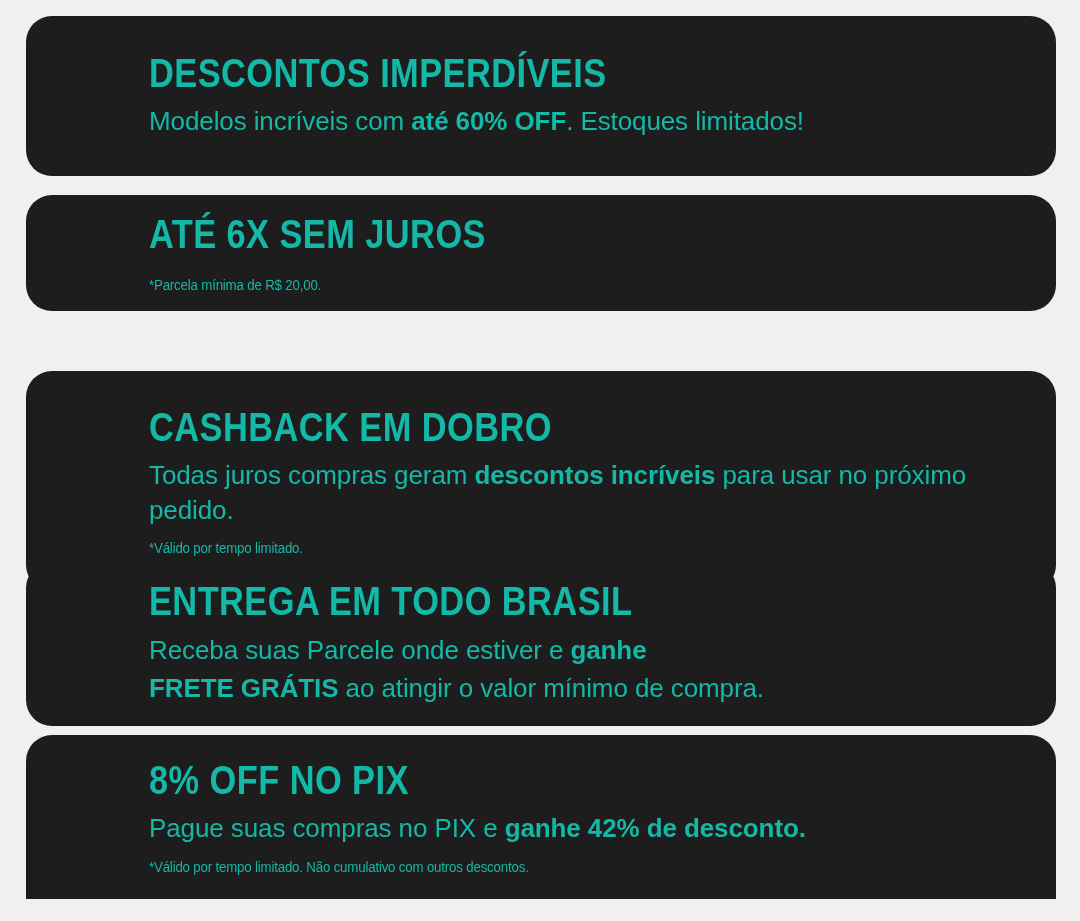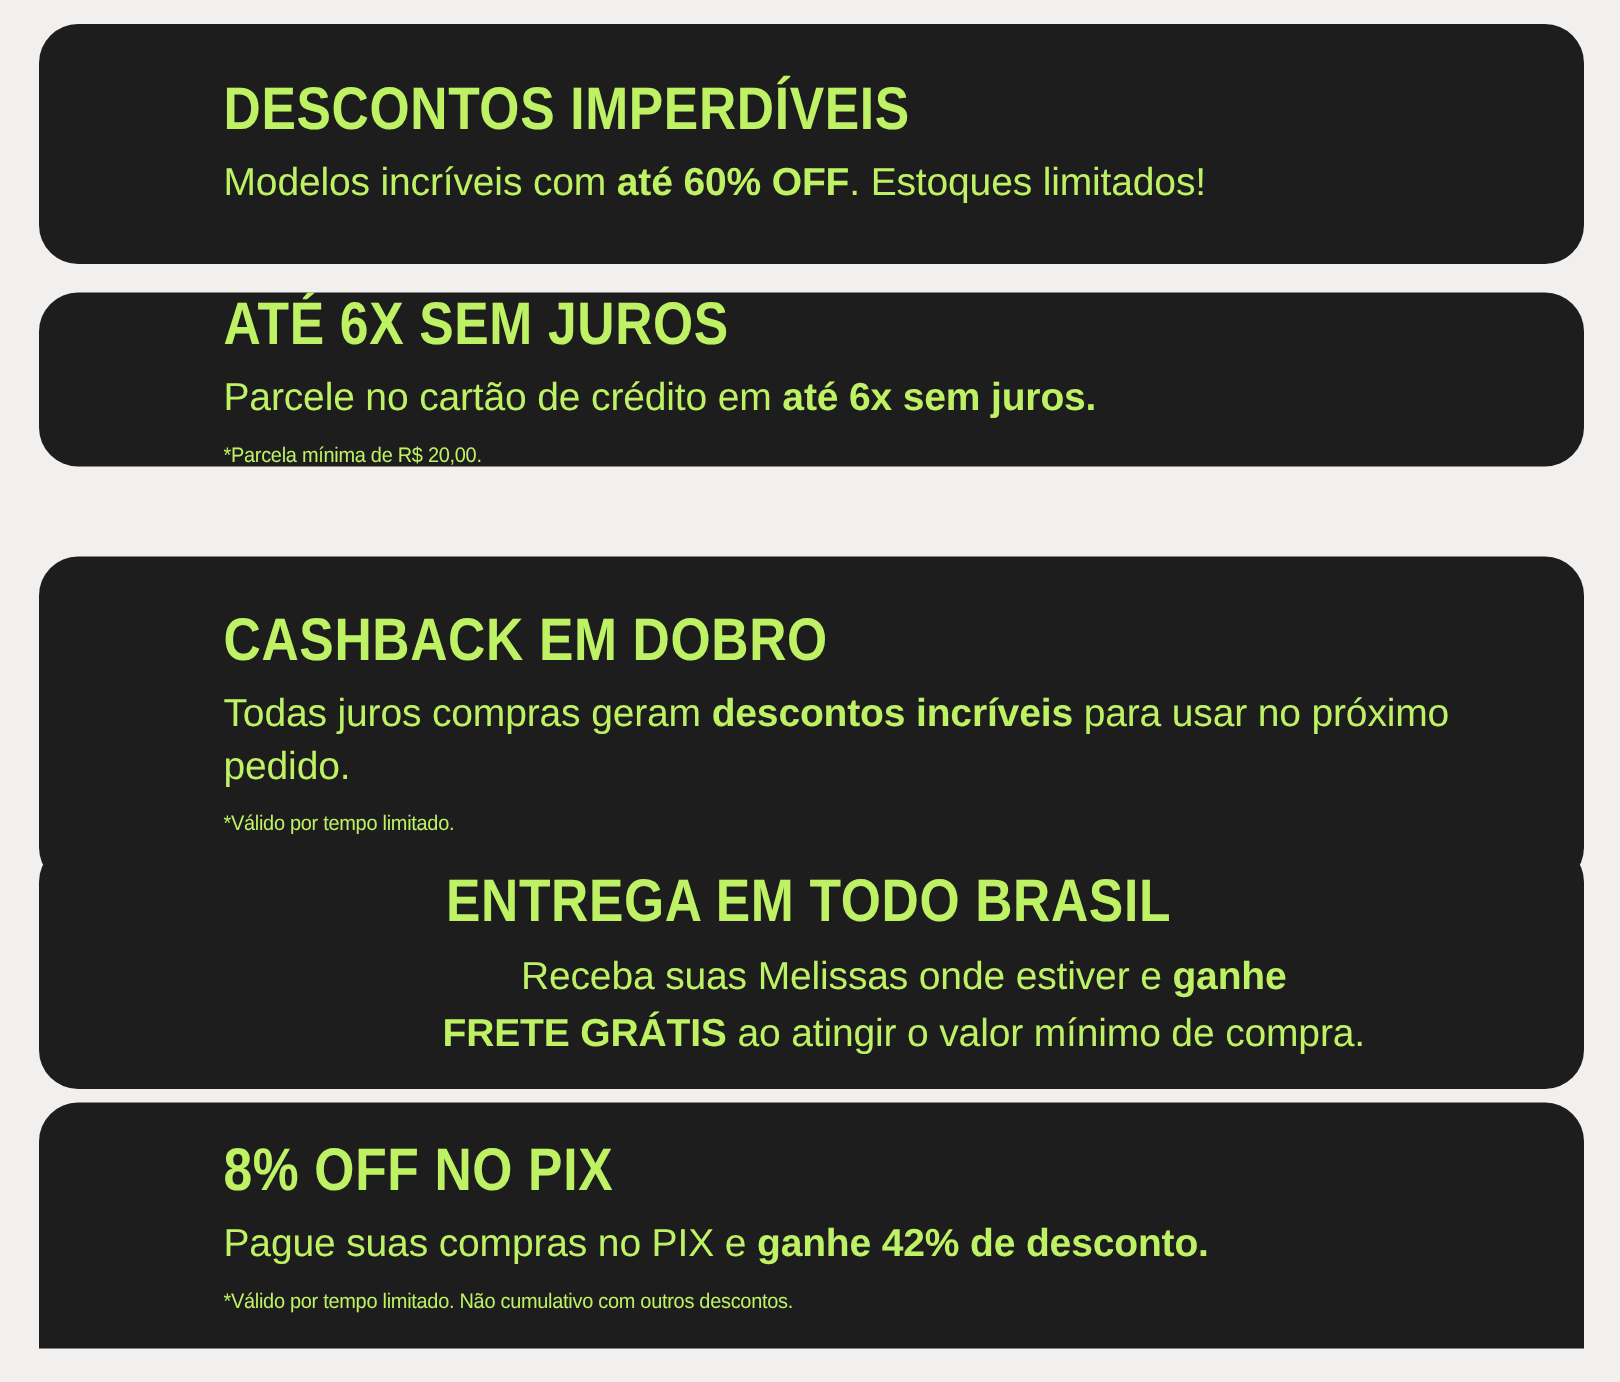--- a/index.html
+++ b/index.html
@@ -22,21 +22,21 @@
     box-sizing: border-box;
   }
   .card {
     position: absolute;
     left: 26px;
     width: 1030px;
     background: #1d1d1d;
     border-radius: 26px;
     box-sizing: border-box;
     padding: 0 0 0 123px;
-    color: #bef264;
+    color: #14b8a6;
     overflow: hidden;
   }
   .card-inner {
     display: flex;
     flex-direction: column;
     justify-content: center;
     height: 100%;
   }
   .card-title {
     font-family: "Liberation Sans Narrow", "Liberation Sans", sans-serif;
@@ -65,56 +65,55 @@
     margin: 12px 0 0 0;
     font-weight: 400;
     letter-spacing: -0.2px;
     transform: scaleX(0.95);
     transform-origin: left center;
   }
   
   #card-0 { top: 16px;  height: 160px; }
   #card-1 { top: 195px; height: 116px; }
   #card-2 { top: 371px; height: 220px; }
-  #card-3 { top: 562px; height: 164px; text-align: center; }
+  #card-3 { top: 562px; height: 164px; }
   #card-4 { top: 735px; height: 164px; border-bottom-left-radius: 0; border-bottom-right-radius: 0; }
   #card-3 .card-desc { line-height: 1.45; }
 </style>
 </head>
 <body>
 
 <div class="page">
 
   <section class="card" id="card-0">
     <div class="card-inner">
       <h2 class="card-title">DESCONTOS IMPERDÍVEIS</h2>
       <p class="card-desc"><span>Modelos incríveis com </span><b>até 60% OFF</b><span>. Estoques limitados!</span></p>
     </div>
   </section>
 
   <section class="card" id="card-1">
     <div class="card-inner">
       <h2 class="card-title">ATÉ 6X SEM JUROS</h2>
-      <p class="card-desc"><span>Parcele no cartão de crédito em </span><b>até 6x sem juros.</b><span></span></p>
       <p class="card-note">*Parcela mínima de R$ 20,00.</p>
     </div>
   </section>
 
   <section class="card" id="card-2">
     <div class="card-inner">
       <h2 class="card-title">CASHBACK EM DOBRO</h2>
       <p class="card-desc"><span>Todas juros compras geram </span><b>descontos incríveis</b><span> para usar no próximo pedido.</span></p>
       <p class="card-note">*Válido por tempo limitado.</p>
     </div>
   </section>
 
   <section class="card" id="card-3">
     <div class="card-inner">
       <h2 class="card-title">ENTREGA EM TODO BRASIL</h2>
-      <p class="card-desc"><span>Receba suas Melissas onde estiver e </span><b>ganhe</b><br><b>FRETE GRÁTIS</b><span> ao atingir o valor mínimo de compra.</span></p>
+      <p class="card-desc"><span>Receba suas Parcele onde estiver e </span><b>ganhe</b><br><b>FRETE GRÁTIS</b><span> ao atingir o valor mínimo de compra.</span></p>
     </div>
   </section>
 
   <section class="card" id="card-4">
     <div class="card-inner">
       <h2 class="card-title">8% OFF NO PIX</h2>
       <p class="card-desc"><span>Pague suas compras no PIX e </span><b>ganhe 42% de desconto.</b><span></span></p>
       <p class="card-note">*Válido por tempo limitado. Não cumulativo com outros descontos.</p>
     </div>
   </section>

